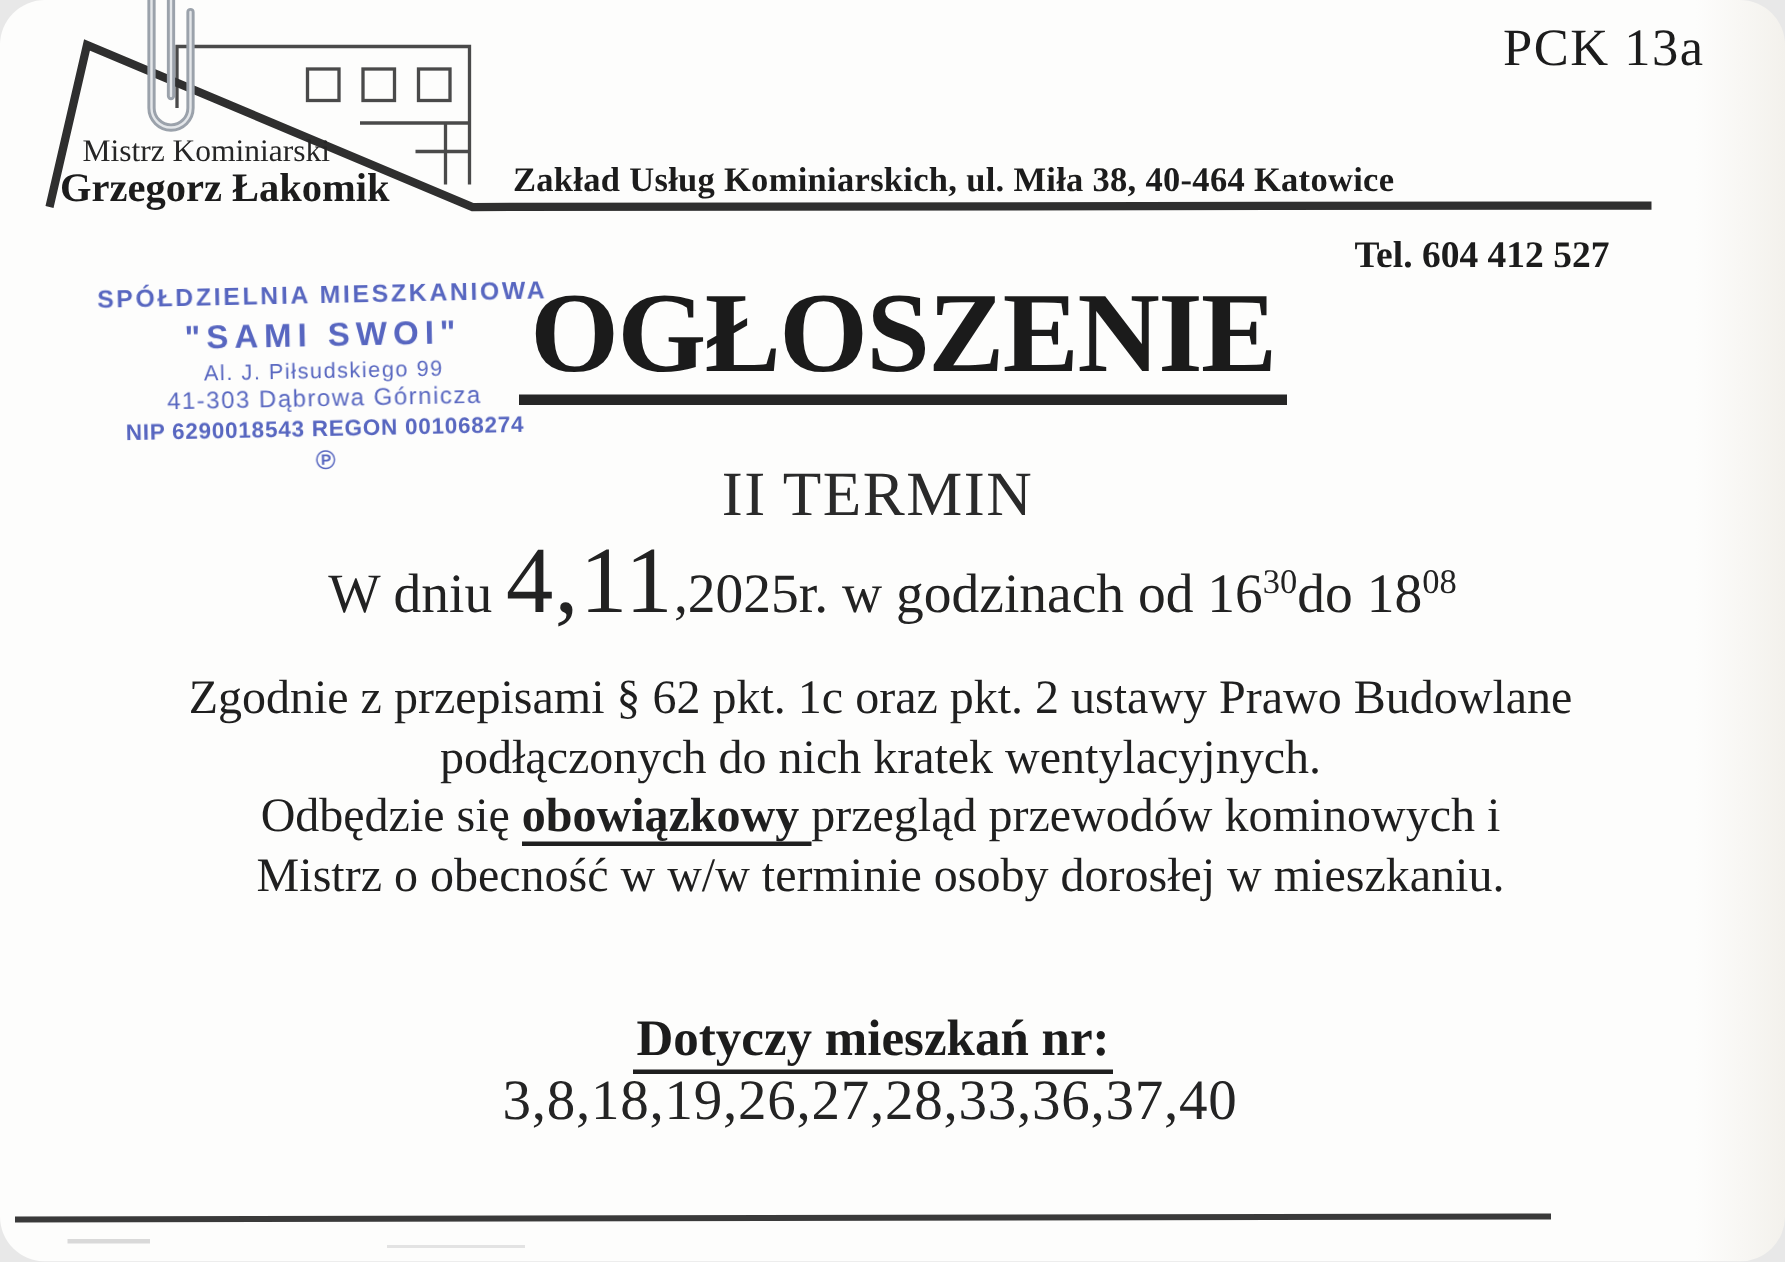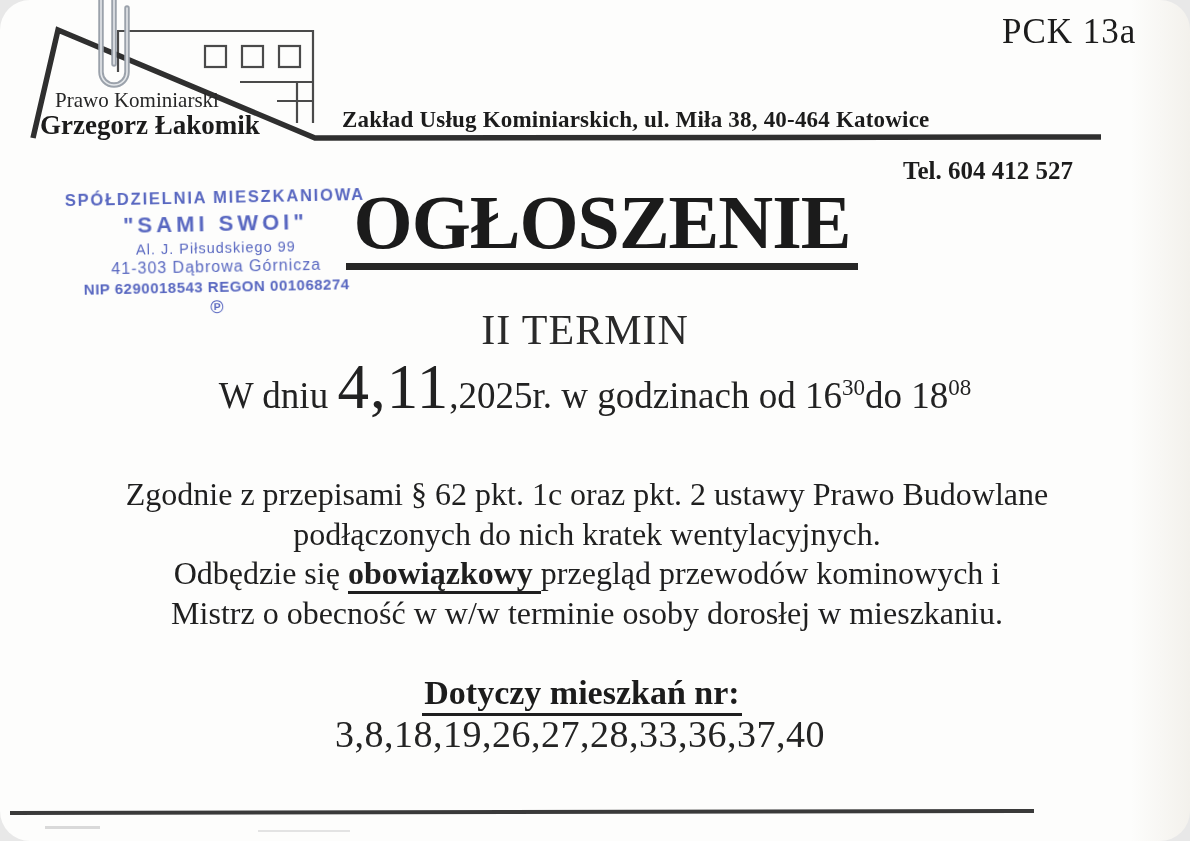--- a/index.html
+++ b/index.html
@@ -35,21 +35,21 @@
   .title-row{top:184px;}
   .title-text{
     display:inline-block;font-size:76px;font-weight:bold;letter-spacing:-1px;
     line-height:1.0;color:#1b1b1b;
     border-bottom:7px solid #262626;padding:0 8px 3px 8px;margin-left:14px;
   }
   .termin-row{top:306px;font-size:42px;letter-spacing:1px;padding-right:20px;width:1170px;color:#2a2a2a;}
   .date-row{top:356px;font-size:37px;white-space:nowrap;color:#222;}
   .date-big{font-size:63px;line-height:1;letter-spacing:1px;}
   .sup{font-size:23px;vertical-align:0.55em;}
-  .para{top:475px;width:1174px;font-size:32px;line-height:39.5px;color:#1f1f1f;}
+  .para{top:445px;width:1174px;font-size:32px;line-height:39.5px;color:#1f1f1f;}
   .bold-underline{font-weight:bold;border-bottom:3px solid #1f1f1f;white-space:pre;}
   .dotyczy-row{top:674px;width:1164px;padding-right:26px;}
   .dotyczy-text{display:inline-block;font-size:34px;font-weight:bold;border-bottom:3.5px solid #1f1f1f;padding:0 2px 1px 2px;}
   .numbers-row{top:712px;width:1160px;padding-right:30px;font-size:38px;letter-spacing:.5px;color:#242424;}
 
   .bottom-rule{left:10px;top:810px;width:1024px;height:3.5px;background:#3a3a3a;transform:rotate(-0.12deg);}
   .artifact-1{left:45px;top:826px;width:55px;height:3px;background:#d9d9d9;}
   .artifact-2{left:258px;top:830px;width:92px;height:2px;background:#e3e3e3;}
 </style>
 </head>
@@ -74,21 +74,21 @@
     <g fill="none" stroke-linecap="round">
       <path d="M101 -10 L101 72 A13 13 0 0 0 127 72 L127 8" stroke="#9ba2ab" stroke-width="5.5"></path>
       <path d="M101 -10 L101 72 A13 13 0 0 0 127 72 L127 8" stroke="#e4e7ea" stroke-width="1.6"></path>
       <path d="M114 -10 L114 64" stroke="#9ba2ab" stroke-width="5.5"></path>
       <path d="M114 -10 L114 64" stroke="#e4e7ea" stroke-width="1.6"></path>
     </g>
   </svg>
 
   <div class="abs pck">PCK 13a</div>
 
-  <div class="abs master-title">Prawo Kominiarski</div>
+  <div class="abs master-title">Mistrz Kominiarski</div>
   <div class="abs master-name">Grzegorz Łakomik</div>
 
   <div class="abs company-line">Zakład Usług Kominiarskich, ul. Miła 38, 40-464 Katowice</div>
 
   <div class="abs tel">Tel. 604 412 527</div>
 
   <div class="abs stamp">
     <div class="s1">SPÓŁDZIELNIA MIESZKANIOWA</div>
     <div class="s2">"SAMI SWOI"</div>
     <div class="s3">Al. J. Piłsudskiego 99</div>

